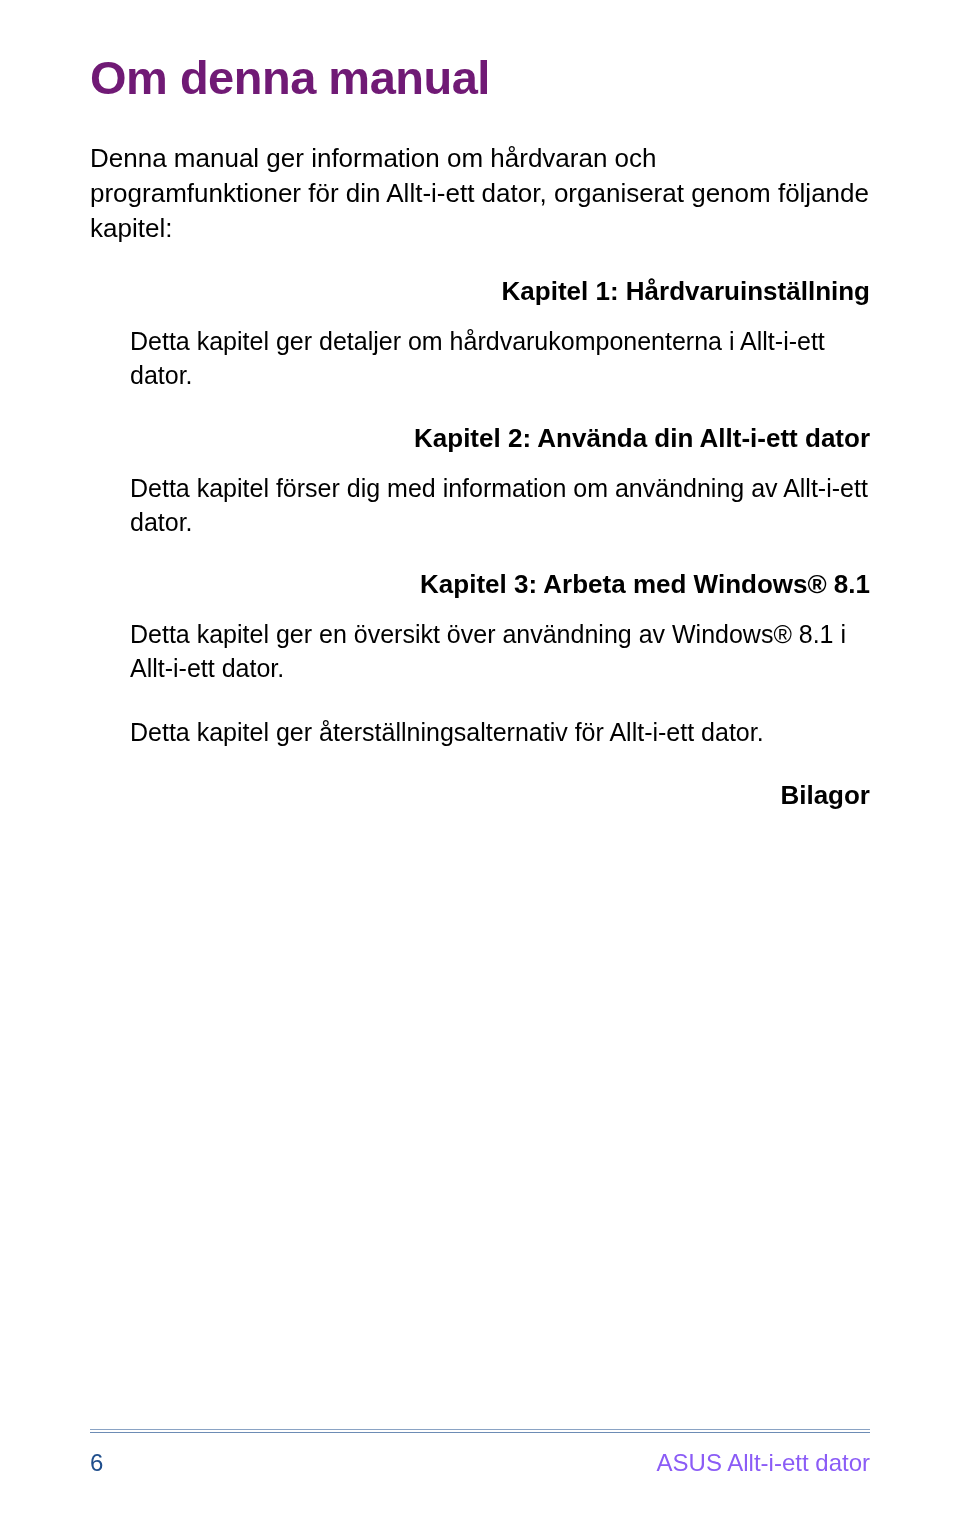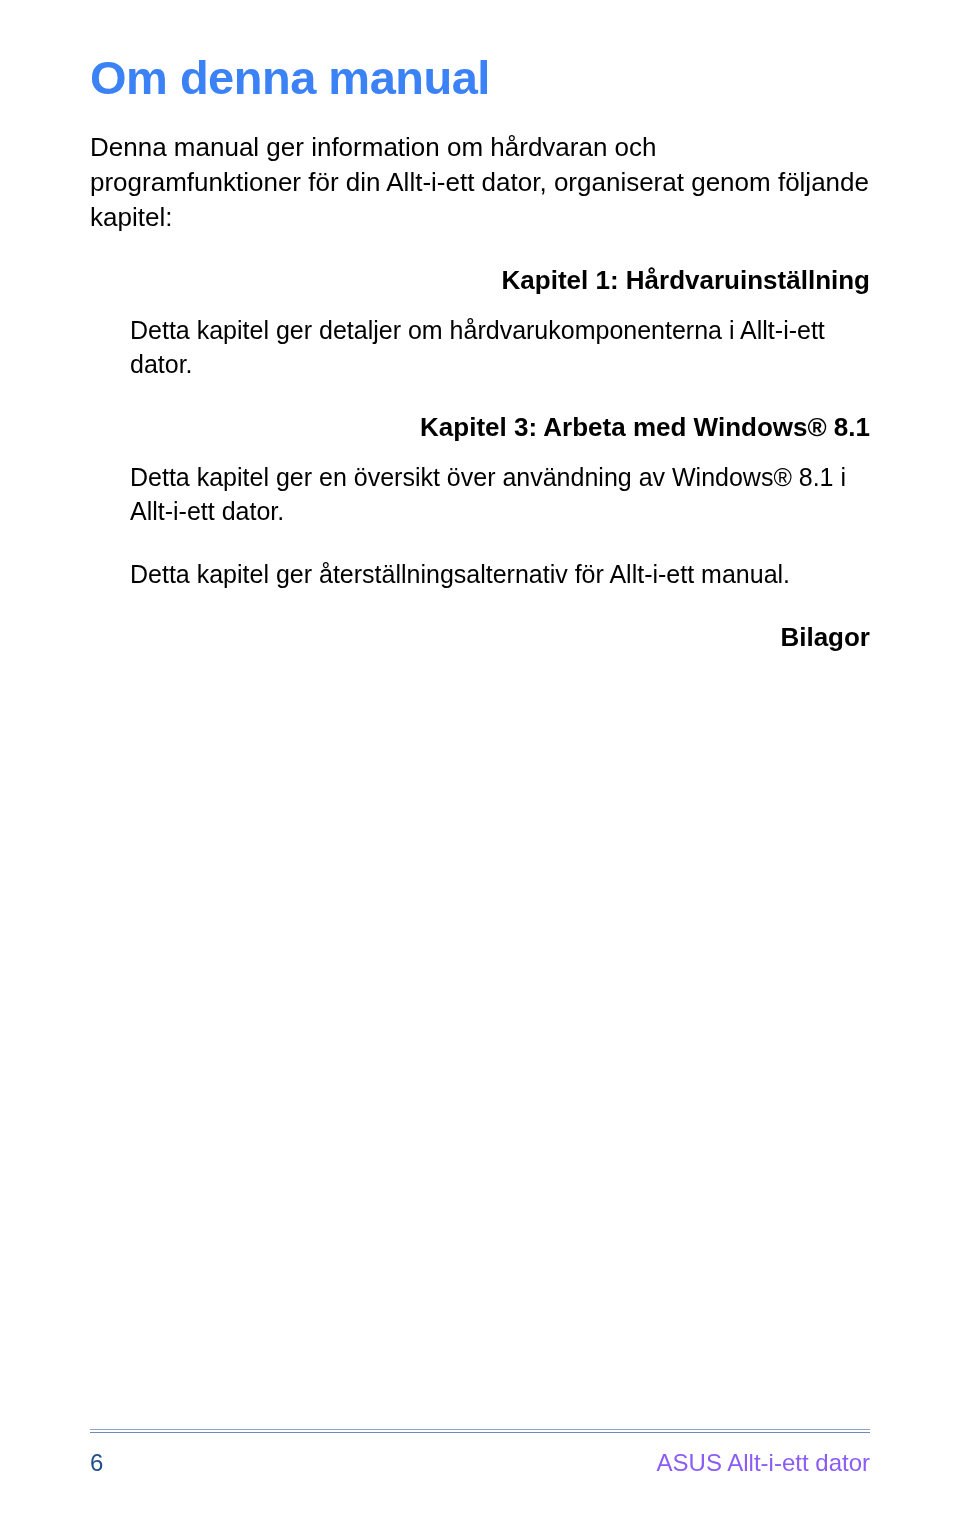--- a/index.html
+++ b/index.html
@@ -4,24 +4,24 @@
 <style>
   * { margin: 0; padding: 0; box-sizing: border-box; }
   html, body { width: 960px; height: 1519px; background: #fff; font-family: "Segoe UI", "Helvetica Neue", Arial, sans-serif; color: #000; }
   .page {
     width: 960px;
     height: 1519px;
     padding: 50px 90px 0 90px;
     position: relative;
   }
   .title {
-    color: #3b82f6;
+    color: #701a75;
     font-size: 47px;
     font-weight: 700;
-    margin-bottom: 25px;
+    margin-bottom: 36px;
     letter-spacing: -0.5px;
   }
   .intro {
     font-size: 26px;
     line-height: 1.35;
     margin-bottom: 30px;
     font-weight: 400;
   }
   .section-heading {
     font-size: 26px;
@@ -64,28 +64,32 @@
 
 <div class="page">
   <h1 class="title">Om denna manual</h1>
   <p class="intro">Denna manual ger information om hårdvaran och programfunktioner för din Allt-i-ett dator, organiserat genom följande kapitel:</p>
 
   <div>
     <div class="section-heading">Kapitel 1: Hårdvaruinställning</div>
     <div class="section-body">Detta kapitel ger detaljer om hårdvarukomponenterna i Allt-i-ett dator.</div>
   </div>
 
+  <div>
+    <div class="section-heading">Kapitel 2: Använda din Allt-i-ett dator</div>
+    <div class="section-body">Detta kapitel förser dig med information om användning av Allt-i-ett dator.</div>
+  </div>
 
   <div>
     <div class="section-heading">Kapitel 3: Arbeta med Windows® 8.1</div>
     <div class="section-body">Detta kapitel ger en översikt över användning av Windows® 8.1 i Allt-i-ett dator.</div>
   </div>
 
   <div>
-    <div class="section-body">Detta kapitel ger återställningsalternativ för Allt-i-ett manual.</div>
+    <div class="section-body">Detta kapitel ger återställningsalternativ för Allt-i-ett dator.</div>
   </div>
 
   <div>
     <div class="section-heading">Bilagor</div>
   </div>
 
   <div class="footer-rule">
     <div class="l1"></div>
     <div class="l2"></div>
   </div>

